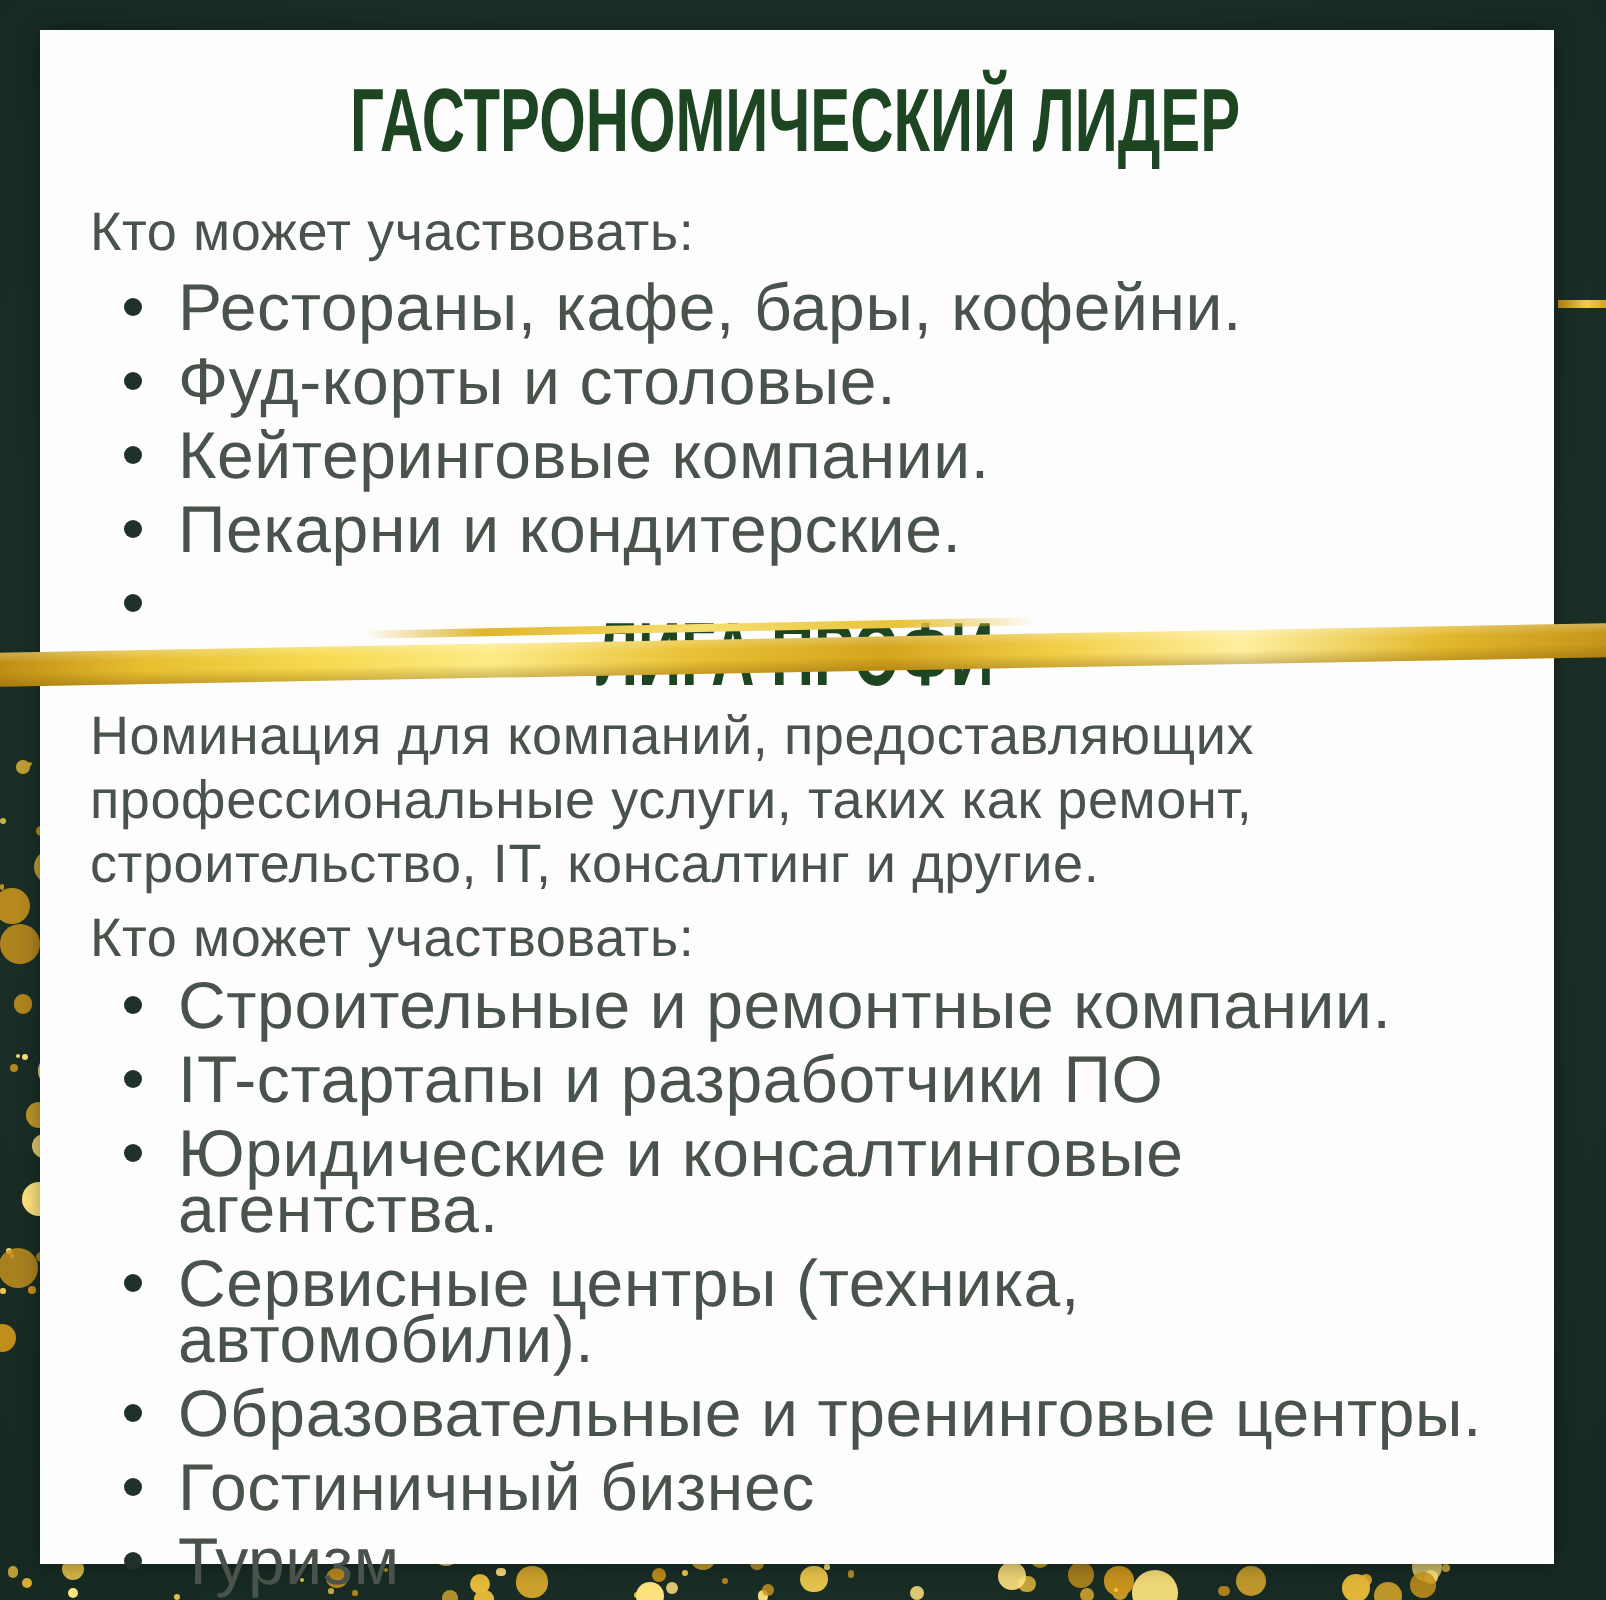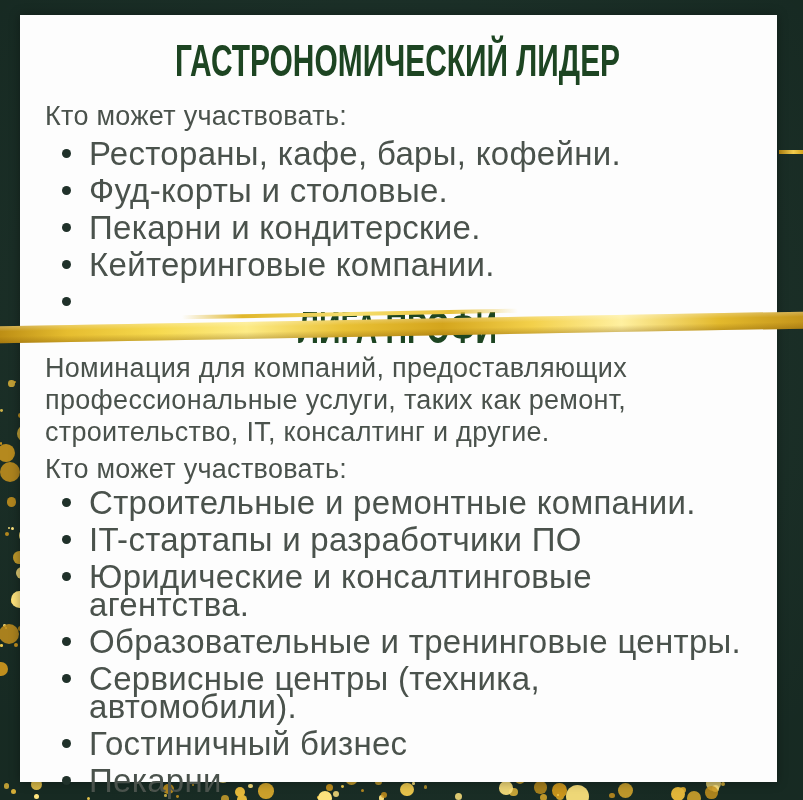--- a/index.html
+++ b/index.html
@@ -265,28 +265,28 @@
         <li>
         <span class="dot"></span>
         <span>Рестораны, кафе, бары, кофейни.</span>
       </li>
         <li>
         <span class="dot"></span>
         <span>Фуд-корты и столовые.</span>
       </li>
         <li>
         <span class="dot"></span>
+        <span>Кейтеринговые компании.</span>
+      </li>
+        <li>
+        <span class="dot"></span>
         <span>Пекарни и кондитерские.</span>
       </li>
         <li>
         <span class="dot"></span>
-        <span>Кейтеринговые компании.</span>
-      </li>
-        <li>
-        <span class="dot"></span>
       </li>
       </ul>
 
     <h2 class="section-title title-2">ЛИГА ПРОФИ</h2>
 
     <p class="desc">Номинация для компаний, предоставляющих профессиональные услуги, таких как ремонт, строительство, IT, консалтинг и другие.</p>
 
     <p class="lead lead-2">Кто может участвовать:</p>
 
     <ul class="bullets bullets-2">
@@ -297,33 +297,33 @@
         <li>
         <span class="dot"></span>
         <span>IT-стартапы и разработчики ПО</span>
       </li>
         <li>
         <span class="dot"></span>
         <span>Юридические и консалтинговые агентства.</span>
       </li>
         <li>
         <span class="dot"></span>
+        <span>Сервисные центры (техника, автомобили).</span>
+      </li>
+        <li>
+        <span class="dot"></span>
         <span>Образовательные и тренинговые центры.</span>
       </li>
         <li>
         <span class="dot"></span>
-        <span>Сервисные центры (техника, автомобили).</span>
-      </li>
-        <li>
-        <span class="dot"></span>
         <span>Гостиничный бизнес</span>
       </li>
         <li>
         <span class="dot"></span>
-        <span>Пекарни</span>
+        <span>Туризм</span>
       </li>
       </ul>
 
   </div>
 
   <div class="ribbon"></div>
   <div class="ribbon-strand"></div>
   <div class="gold-dash"></div>
 
 </div>

